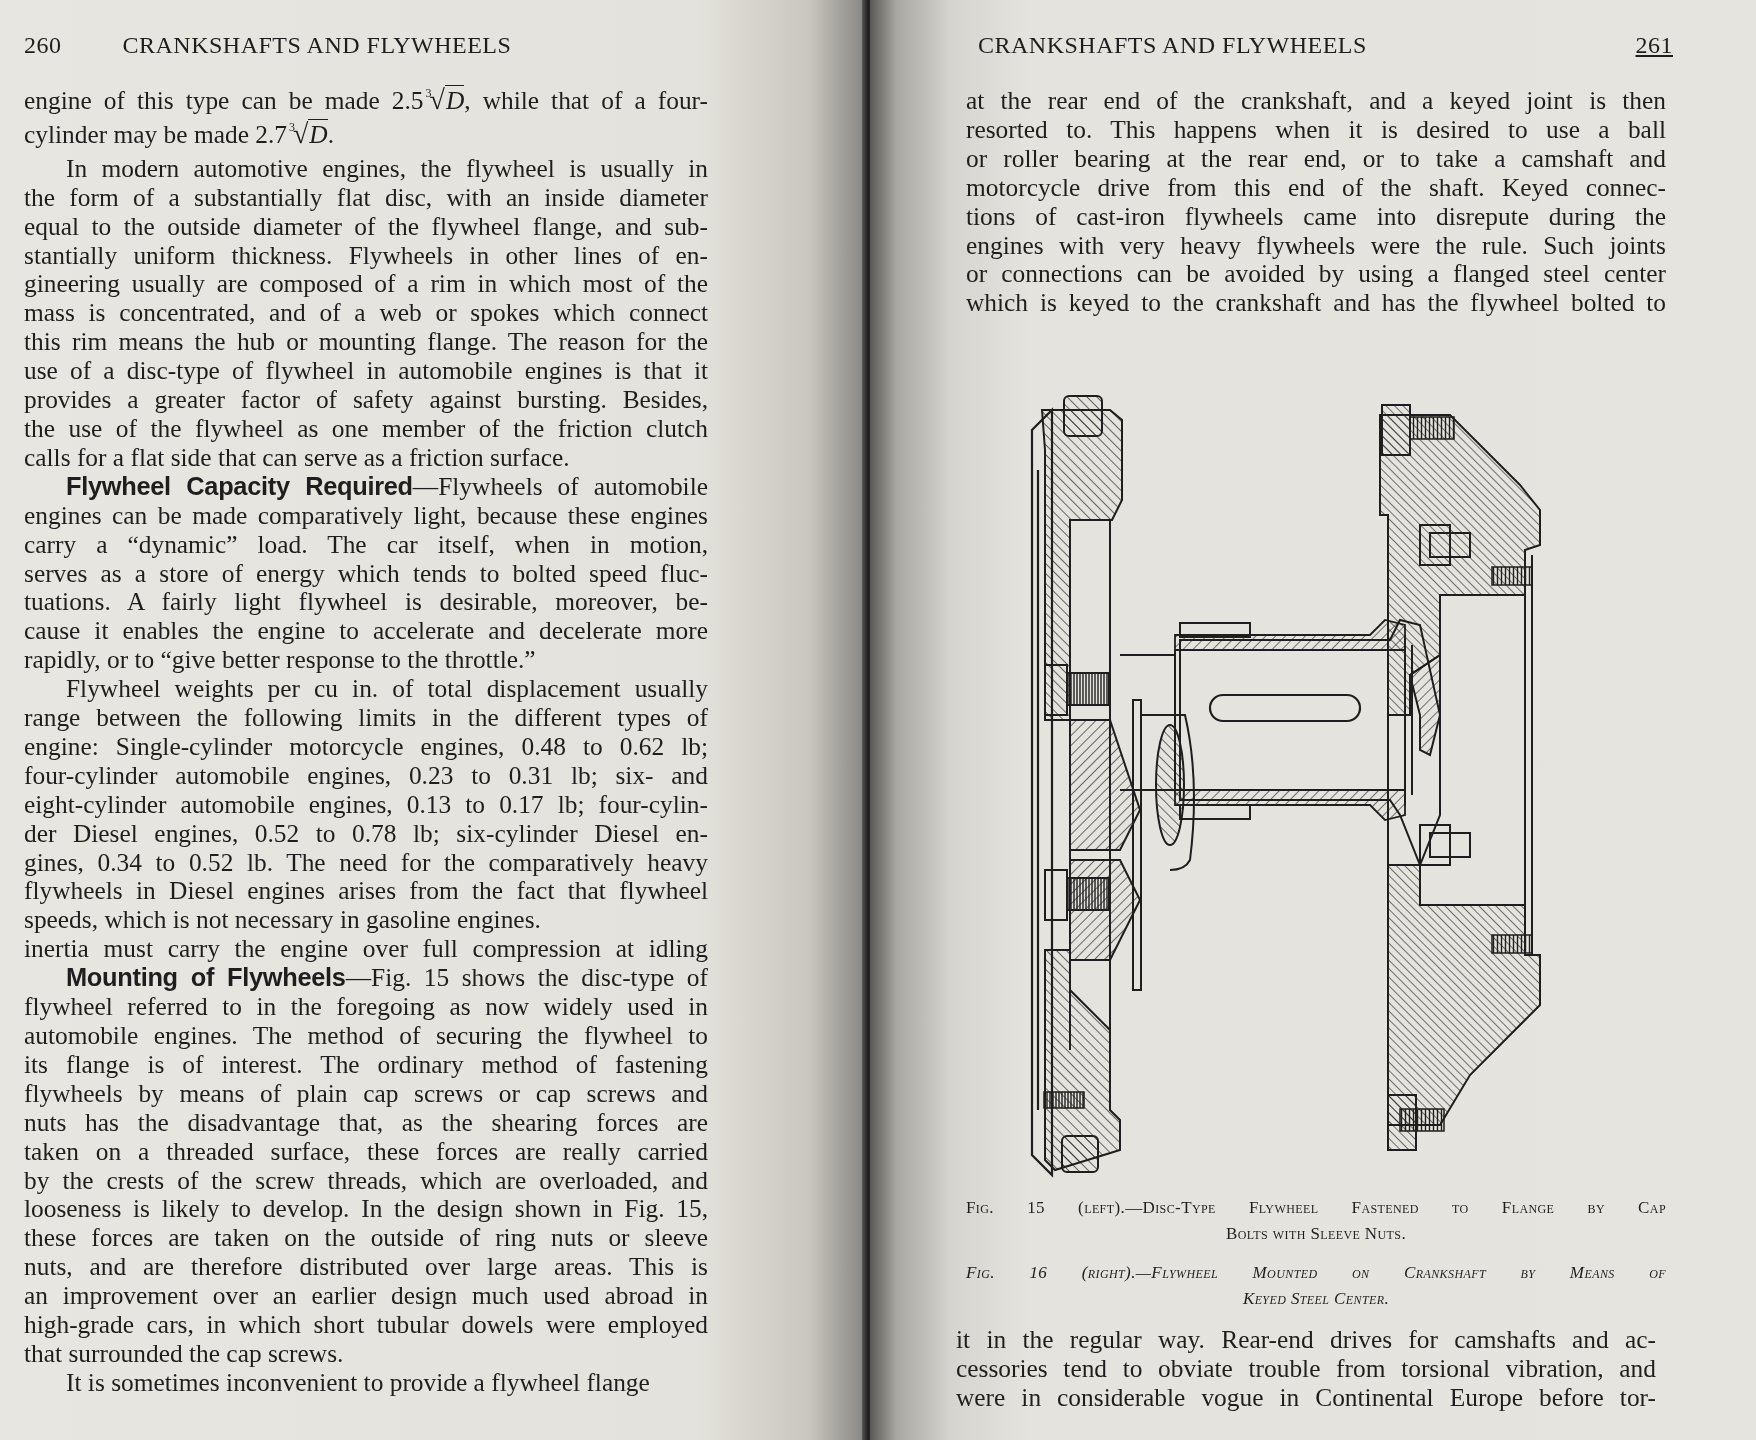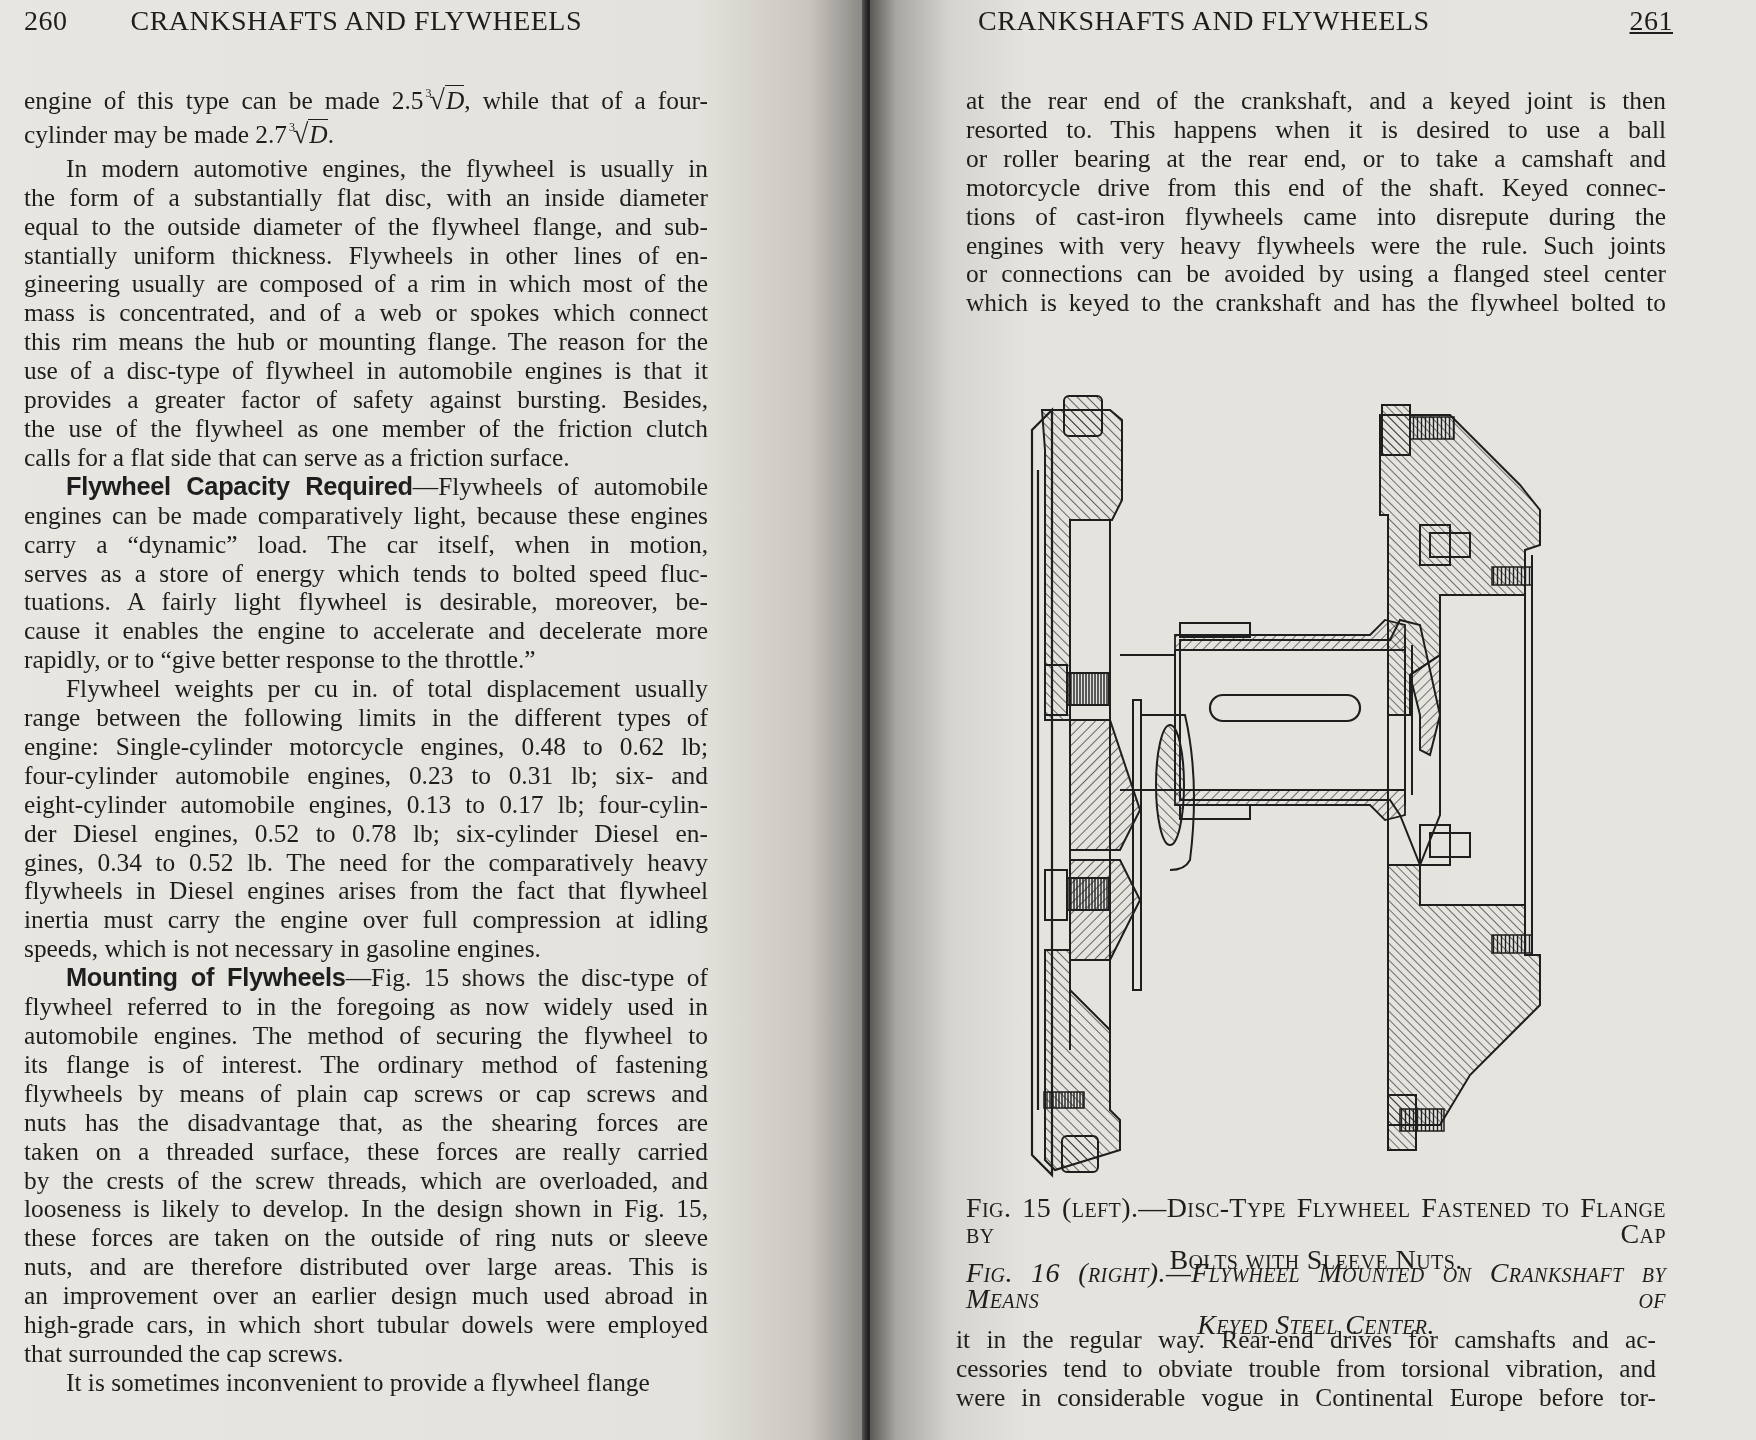--- a/index.html
+++ b/index.html
@@ -36,22 +36,22 @@
     .gutter {
       position: absolute;
       left: 862px;
       top: 0;
       width: 14px;
       height: 1440px;
       background: linear-gradient(to right, #555 0%, #1e1e1e 45%, #2a2a2a 60%, #777 100%);
     }
     .running-head {
       position: absolute;
-      top: 5px;
-      font-size: 28px;
+      top: 32px;
+      font-size: 24px;
       letter-spacing: 0.5px;
       white-space: nowrap;
     }
     .text-block {
       position: absolute;
       font-size: 25.4px;
       line-height: 28.9px;
       text-align: justify;
     }
     .text-block .indent {
@@ -71,21 +71,21 @@
       text-indent: 0;
     }
     .run-in {
       font-family: "Liberation Sans", "DejaVu Sans", sans-serif;
       font-weight: bold;
       font-stretch: condensed;
       letter-spacing: -0.3px;
     }
     .caption {
       position: absolute;
-      font-size: 28px;
+      font-size: 17px;
       line-height: 26px;
       text-align: center;
       font-variant: small-caps;
       letter-spacing: 0.4px;
     }
     .caption .line {
       display: block;
     }
     .caption .line.first {
       text-align: justify;
@@ -149,22 +149,22 @@
         <span class="line">cause it enables the engine to accelerate and decelerate more</span>
         <span class="line last">rapidly, or to “give better response to the throttle.”</span>
         <span class="line indent">Flywheel weights per cu in. of total displacement usually</span>
         <span class="line">range between the following limits in the different types of</span>
         <span class="line">engine: Single-cylinder motorcycle engines, 0.48 to 0.62 lb;</span>
         <span class="line">four-cylinder automobile engines, 0.23 to 0.31 lb; six- and</span>
         <span class="line">eight-cylinder automobile engines, 0.13 to 0.17 lb; four-cylin-</span>
         <span class="line">der Diesel engines, 0.52 to 0.78 lb; six-cylinder Diesel en-</span>
         <span class="line">gines, 0.34 to 0.52 lb.  The need for the comparatively heavy</span>
         <span class="line">flywheels in Diesel engines arises from the fact that flywheel</span>
+        <span class="line last">speeds, which is not necessary in gasoline engines.</span>
         <span class="line">inertia must carry the engine over full compression at idling</span>
-        <span class="line last">speeds, which is not necessary in gasoline engines.</span>
         <span class="line indent"><span class="run-in">Mounting of Flywheels</span><span>—Fig. 15 shows the disc-type of</span></span>
         <span class="line">flywheel referred to in the foregoing as now widely used in</span>
         <span class="line">automobile engines.  The method of securing the flywheel to</span>
         <span class="line">its flange is of interest.  The ordinary method of fastening</span>
         <span class="line">flywheels by means of plain cap screws or cap screws and</span>
         <span class="line">nuts has the disadvantage that, as the shearing forces are</span>
         <span class="line">taken on a threaded surface, these forces are really carried</span>
         <span class="line">by the crests of the screw threads, which are overloaded, and</span>
         <span class="line">looseness is likely to develop.  In the design shown in Fig. 15,</span>
         <span class="line">these forces are taken on the outside of ring nuts or sleeve</span>

